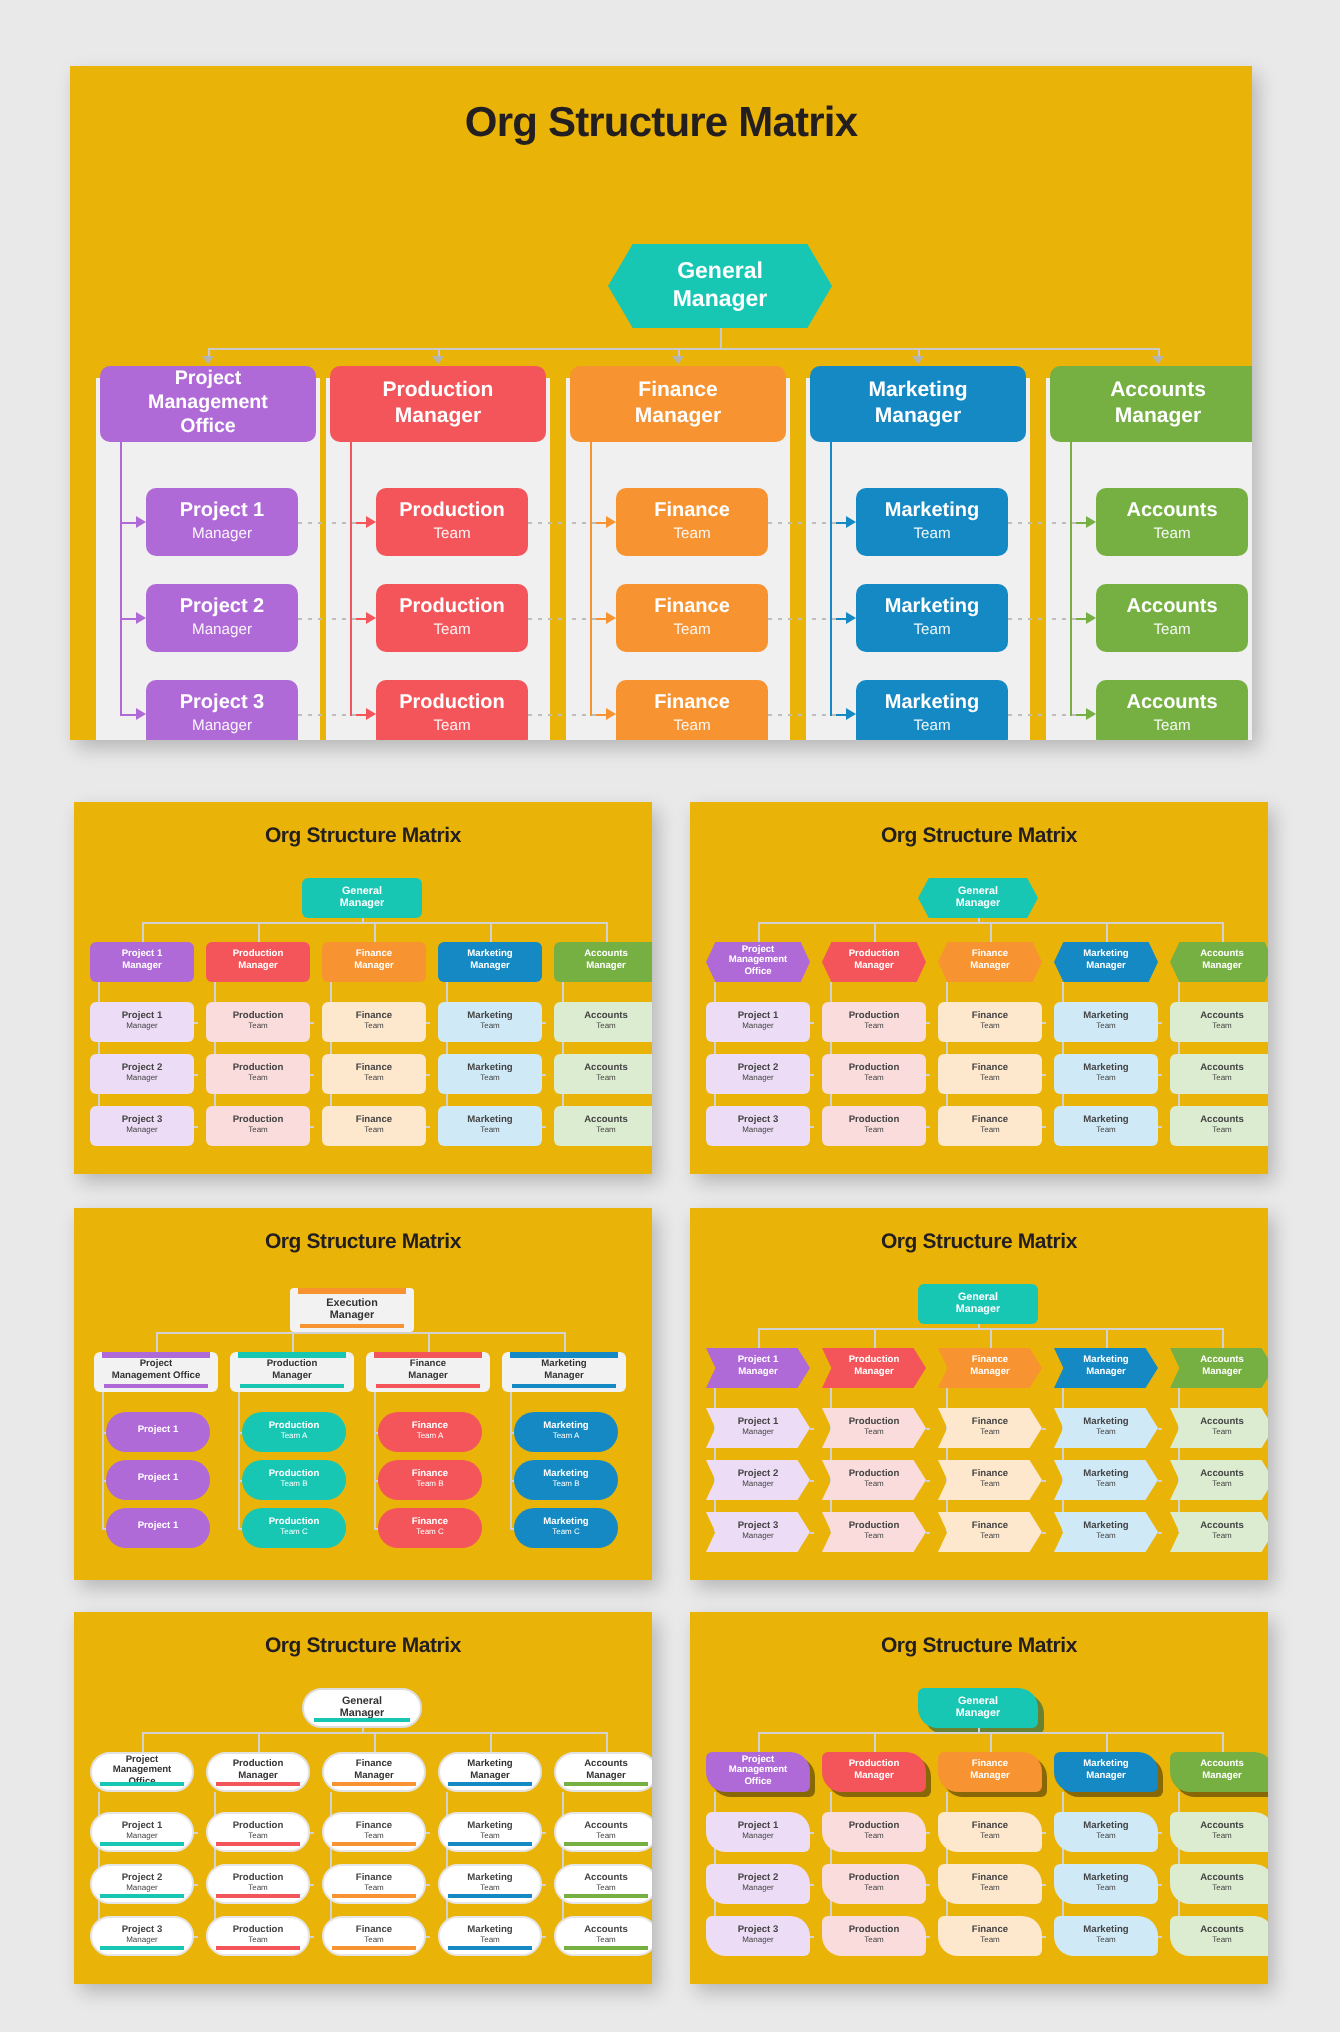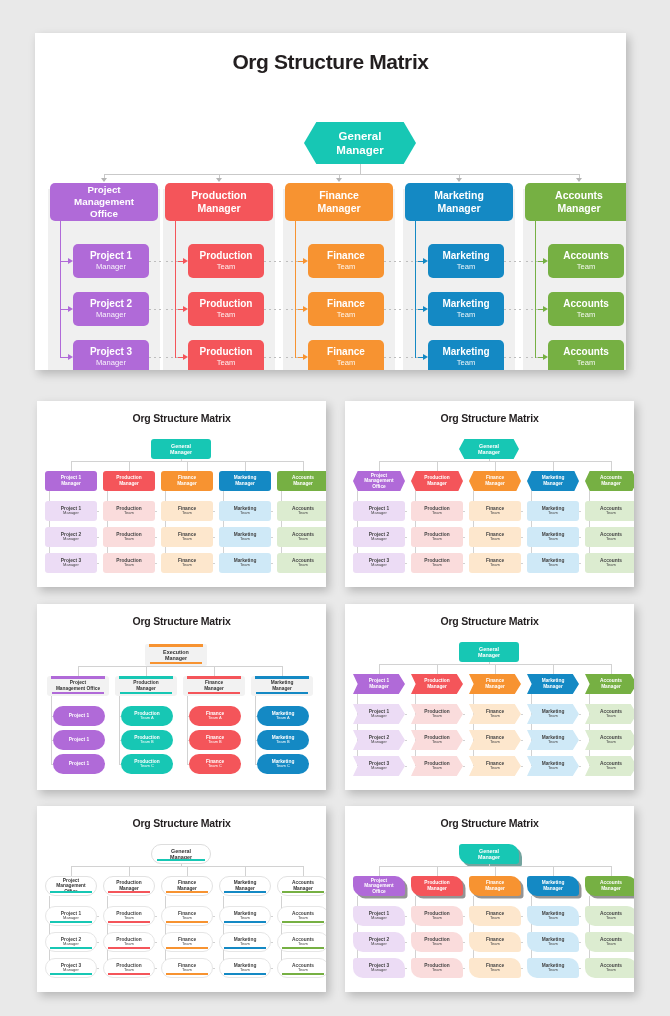--- a/index.html
+++ b/index.html
@@ -7,21 +7,21 @@
     width: 670px; height: 1016px;
     background: #e9e9e9;
     font-family: "Liberation Sans", "DejaVu Sans", sans-serif;
     overflow: hidden;
   }
   .page { position: relative; width: 670px; height: 1016px; }
 
   
   .slide {
     position: absolute;
-    background: #ffffff;
+    background: #eab308;
     box-shadow: 3px 4px 9px rgba(0,0,0,0.22);
     overflow: hidden;
   }
 
   
   #hero { left: 35px; top: 33px; width: 591px; height: 337px; }
   #hero .slide-title {
     position: absolute; left: 0; top: 17px; width: 591px;
     text-align: center; font-size: 21px; font-weight: bold;
     color: #231f20; letter-spacing: -0.4px;

